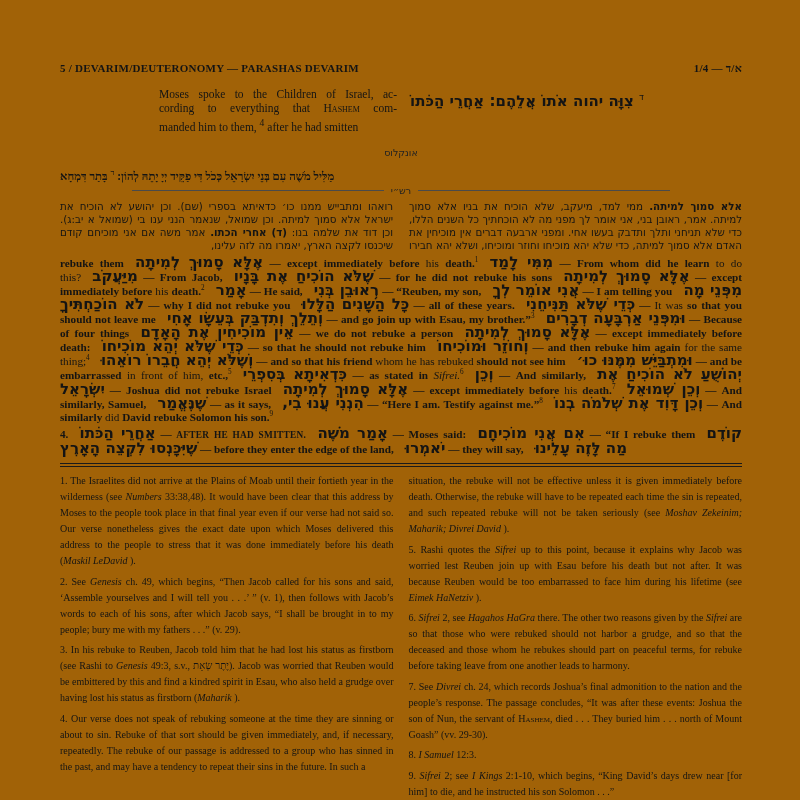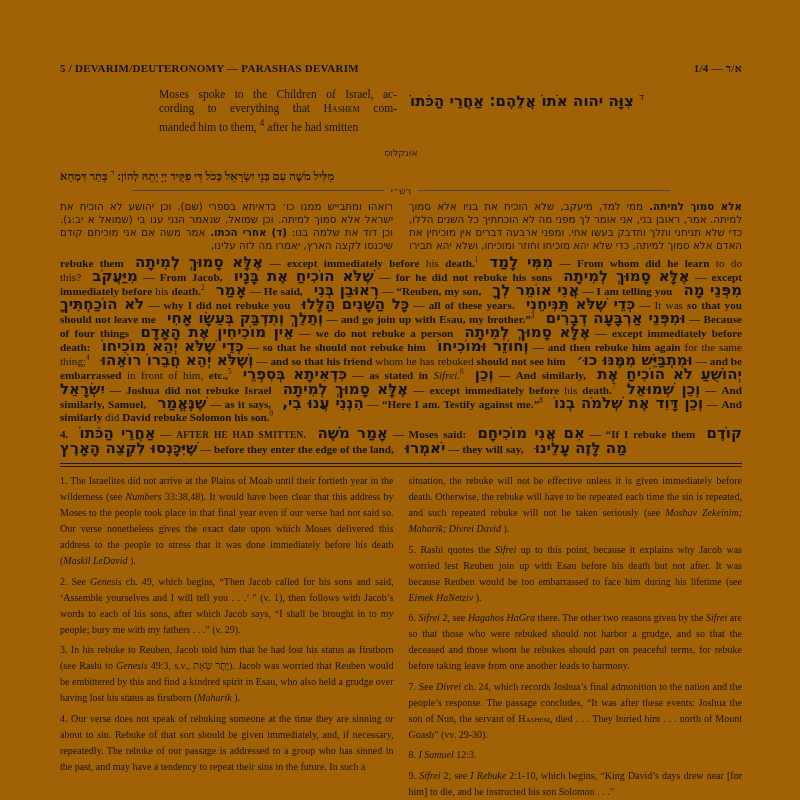--- a/index.html
+++ b/index.html
@@ -110,18 +110,18 @@
           <p>2. See <i>Genesis</i> ch. 49, which begins, “Then Jacob called for his sons and said, ‘Assemble yourselves and I will tell you . . .’ ” (v. 1), then follows with Jacob’s words to each of his sons, after which Jacob says, “I shall be brought in to my people; bury me with my fathers . . .” (v. 29).</p>
           <p>3. In his rebuke to Reuben, Jacob told him that he had lost his status as firstborn (see Rashi to <i>Genesis</i> 49:3, s.v., יֶתֶר שְׂאֵת). Jacob was worried that Reuben would be embittered by this and find a kindred spirit in Esau, who also held a grudge over having lost his status as firstborn (<i>Maharik</i> ).</p>
           <p>4. Our verse does not speak of rebuking someone at the time they are sinning or about to sin. Rebuke of that sort should be given immediately, and, if necessary, repeatedly. The rebuke of our passage is addressed to a group who has sinned in the past, and may have a tendency to repeat their sins in the future. In such a</p>
         </div>
       <div class="fncol">
           <p>situation, the rebuke will not be effective unless it is given immediately before death. Otherwise, the rebuke will have to be repeated each time the sin is repeated, and such repeated rebuke will not be taken seriously (see <i>Moshav Zekeinim; Maharik; Divrei David</i> ).</p>
           <p>5. Rashi quotes the <i>Sifrei</i> up to this point, because it explains why Jacob was worried lest Reuben join up with Esau before his death but not after. It was because Reuben would be too embarrassed to face him during his lifetime (see <i>Eimek HaNetziv</i> ).</p>
           <p>6. <i>Sifrei</i> 2, see <i>Hagahos HaGra</i> there. The other two reasons given by the <i>Sifrei</i> are so that those who were rebuked should not harbor a grudge, and so that the deceased and those whom he rebukes should part on peaceful terms, for rebuke before taking leave from one another leads to harmony.</p>
           <p>7. See <i>Divrei</i> ch. 24, which records Joshua’s final admonition to the nation and the people’s response. The passage concludes, “It was after these events: Joshua the son of Nun, the servant of <span class="sc">Hashem</span>, died . . . They buried him . . . north of Mount Goash” (vv. 29-30).</p>
           <p>8. <i>I Samuel</i> 12:3.</p>
-          <p>9. <i>Sifrei</i> 2; see <i>I Rebuke</i> 2:1-10, which begins, “King David’s days drew near [for him] to die, and he instructed his son Solomon . . .”</p>
+          <p>9. <i>Sifrei</i> 2; see <i>I Kings</i> 2:1-10, which begins, “King David’s days drew near [for him] to die, and he instructed his son Solomon . . .”</p>
         </div>
     </div>
 
   </div>
 </div>
 
 </body></html>

